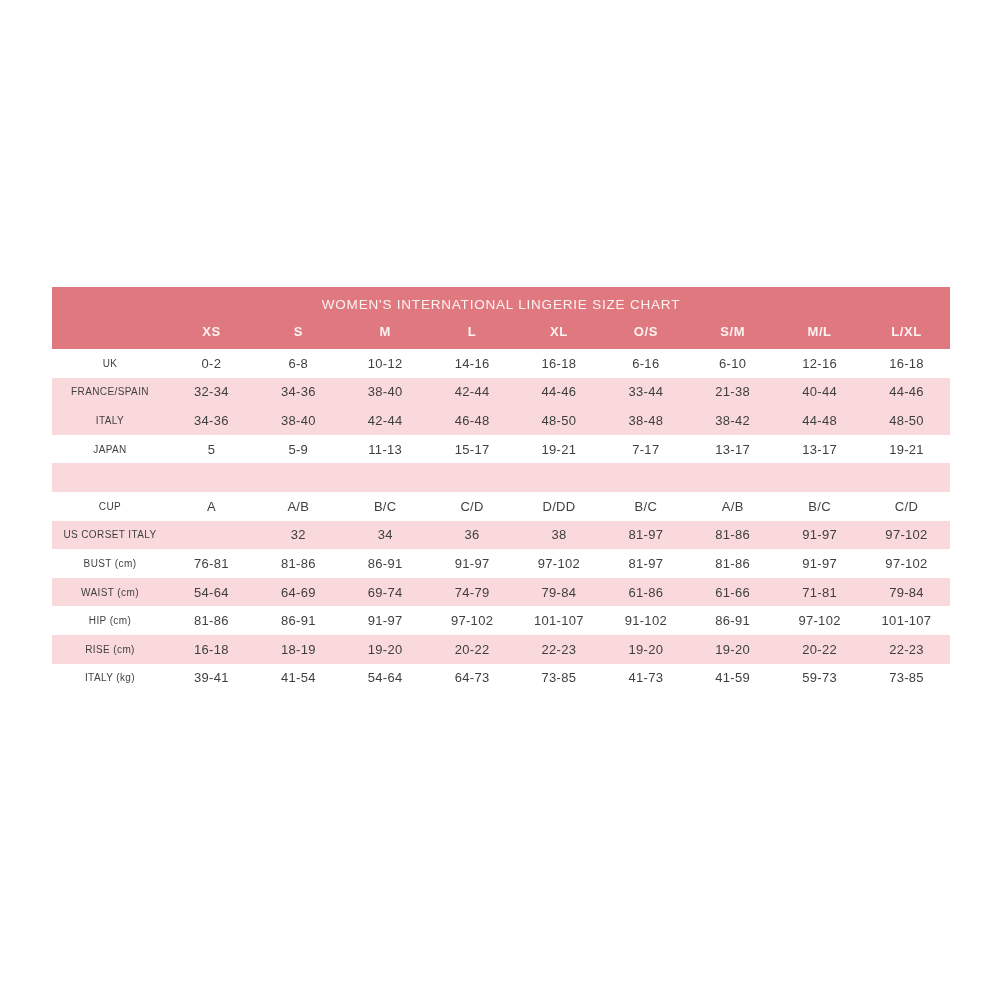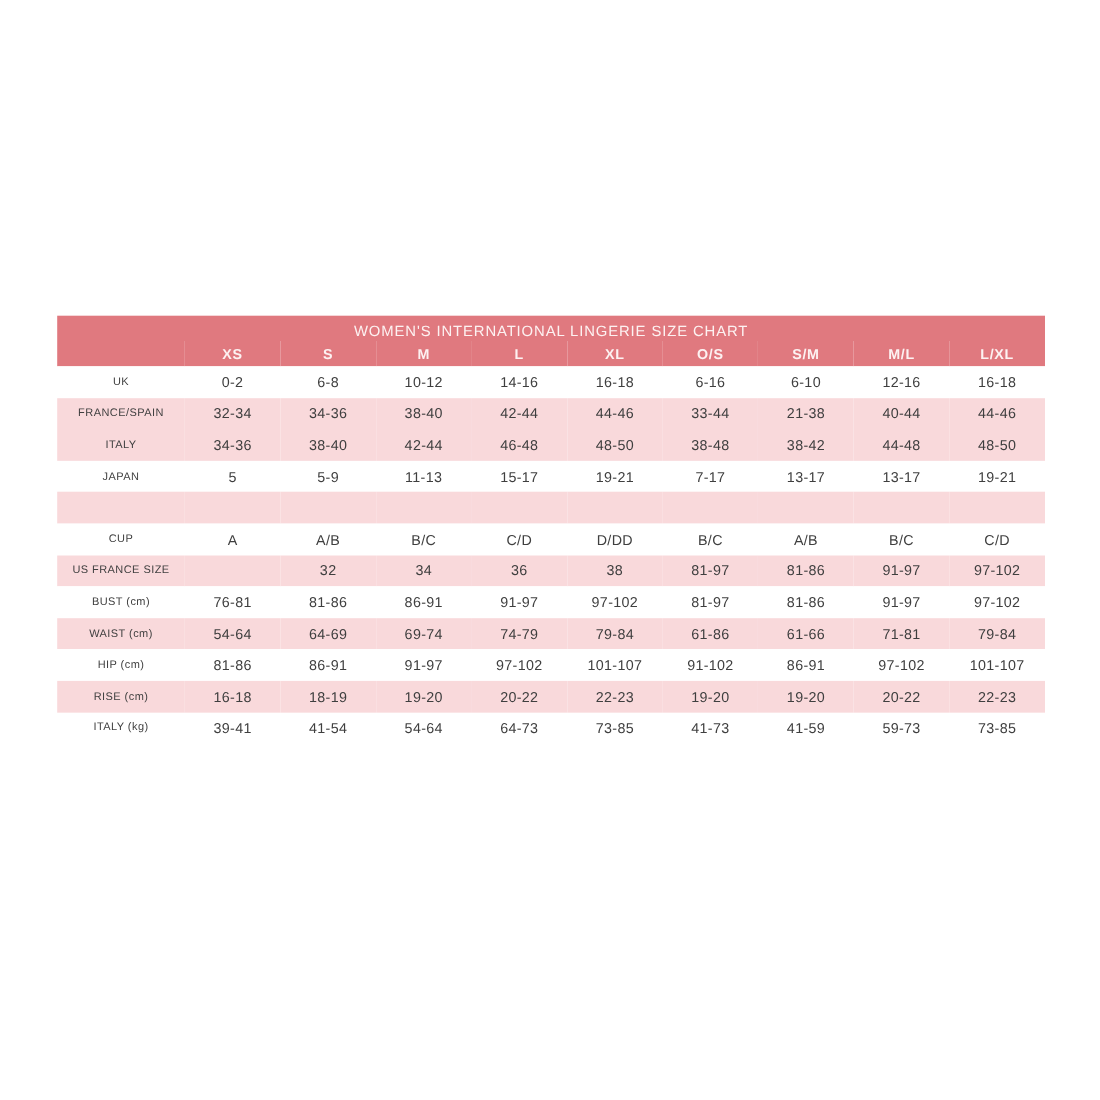--- a/index.html
+++ b/index.html
@@ -25,21 +25,21 @@
     border-collapse: collapse;
     table-layout: fixed;
   }
   table.size-chart col.label-col { width: 116px; }
   thead th {
     background: var(--header-bg);
     color: var(--header-text);
     font-weight: 400;
     font-size: 13px;
     height: 23px;
-    padding: 0;
+    padding: 10px;
     text-align: center;
     letter-spacing: 0.6px;
   }
   thead tr.title-row th {
     font-size: 13.5px;
     letter-spacing: 0.8px;
     vertical-align: bottom;
     padding-bottom: 2px;
   }
   thead tr.header-row th { vertical-align: middle; font-weight: bold; }
@@ -150,21 +150,21 @@
         <td>A/B</td>
         <td>B/C</td>
         <td>C/D</td>
         <td>D/DD</td>
         <td>B/C</td>
         <td>A/B</td>
         <td>B/C</td>
         <td>C/D</td>
       </tr>
       <tr class="pink">
-        <td class="row-label">US FRANCE SIZE</td>
+        <td class="row-label">US CORSET ITALY</td>
         <td></td>
         <td>32</td>
         <td>34</td>
         <td>36</td>
         <td>38</td>
         <td>81-97</td>
         <td>81-86</td>
         <td>91-97</td>
         <td>97-102</td>
       </tr>

